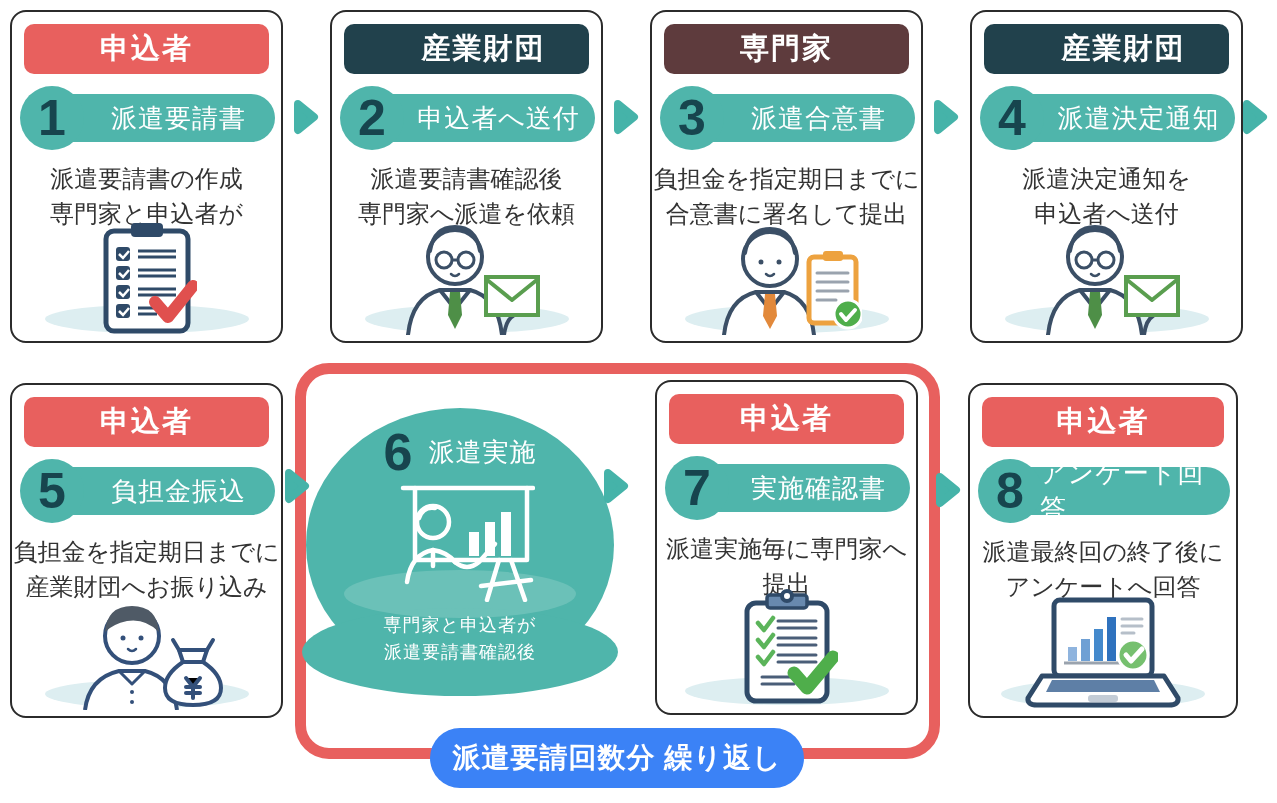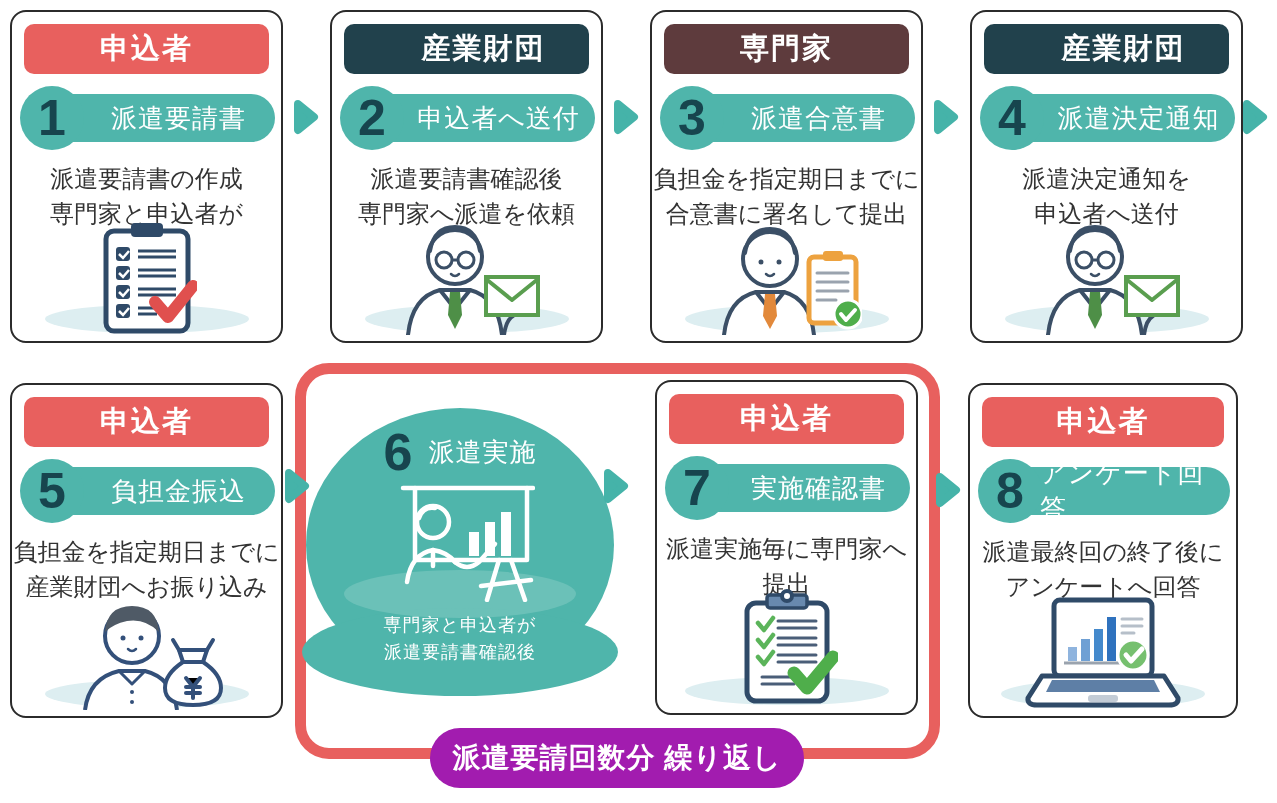--- a/index.html
+++ b/index.html
@@ -26,21 +26,21 @@
         font-size:24px;line-height:1.45;color:#333;}
   .iconw{position:absolute;left:0;right:0;bottom:6px;height:138px;
          display:flex;align-items:flex-end;justify-content:center;}
   .ishadow{position:absolute;bottom:2px;left:50%;transform:translateX(-50%);
            width:204px;height:28px;border-radius:50%;background:#DDEEF1;}
   .icn{position:relative;z-index:1;}
   .arrow{position:absolute;z-index:6;}
   .loop{position:absolute;left:295px;top:363px;width:645px;height:396px;
         border:11px solid #E8605E;border-radius:34px;box-sizing:border-box;}
   .loop-pill{position:absolute;left:430px;top:728px;width:374px;height:60px;
-        background:#a21caf;border-radius:32px;color:#fff;font-weight:bold;font-size:28px;
+        background:#3b82f6;border-radius:32px;color:#fff;font-weight:bold;font-size:28px;
         letter-spacing:1px;display:flex;align-items:center;justify-content:center;z-index:7;}
   .blob{position:absolute;left:306px;top:408px;width:308px;height:288px;z-index:2;}
   .blob .b1{position:absolute;left:0;top:0;width:308px;height:274px;
             background:#4FB5AB;border-radius:50%;}
   .blob .b2{position:absolute;left:-4px;top:200px;width:316px;height:88px;
             background:#4FB5AB;border-radius:50%;}
   .bshadow{position:absolute;top:162px;left:50%;transform:translateX(-50%);
            width:232px;height:48px;border-radius:50%;background:rgba(255,255,255,0.16);z-index:1;}
   .bcontent{position:absolute;left:0;top:0;right:0;bottom:0;z-index:2;
             display:flex;flex-direction:column;align-items:center;}

